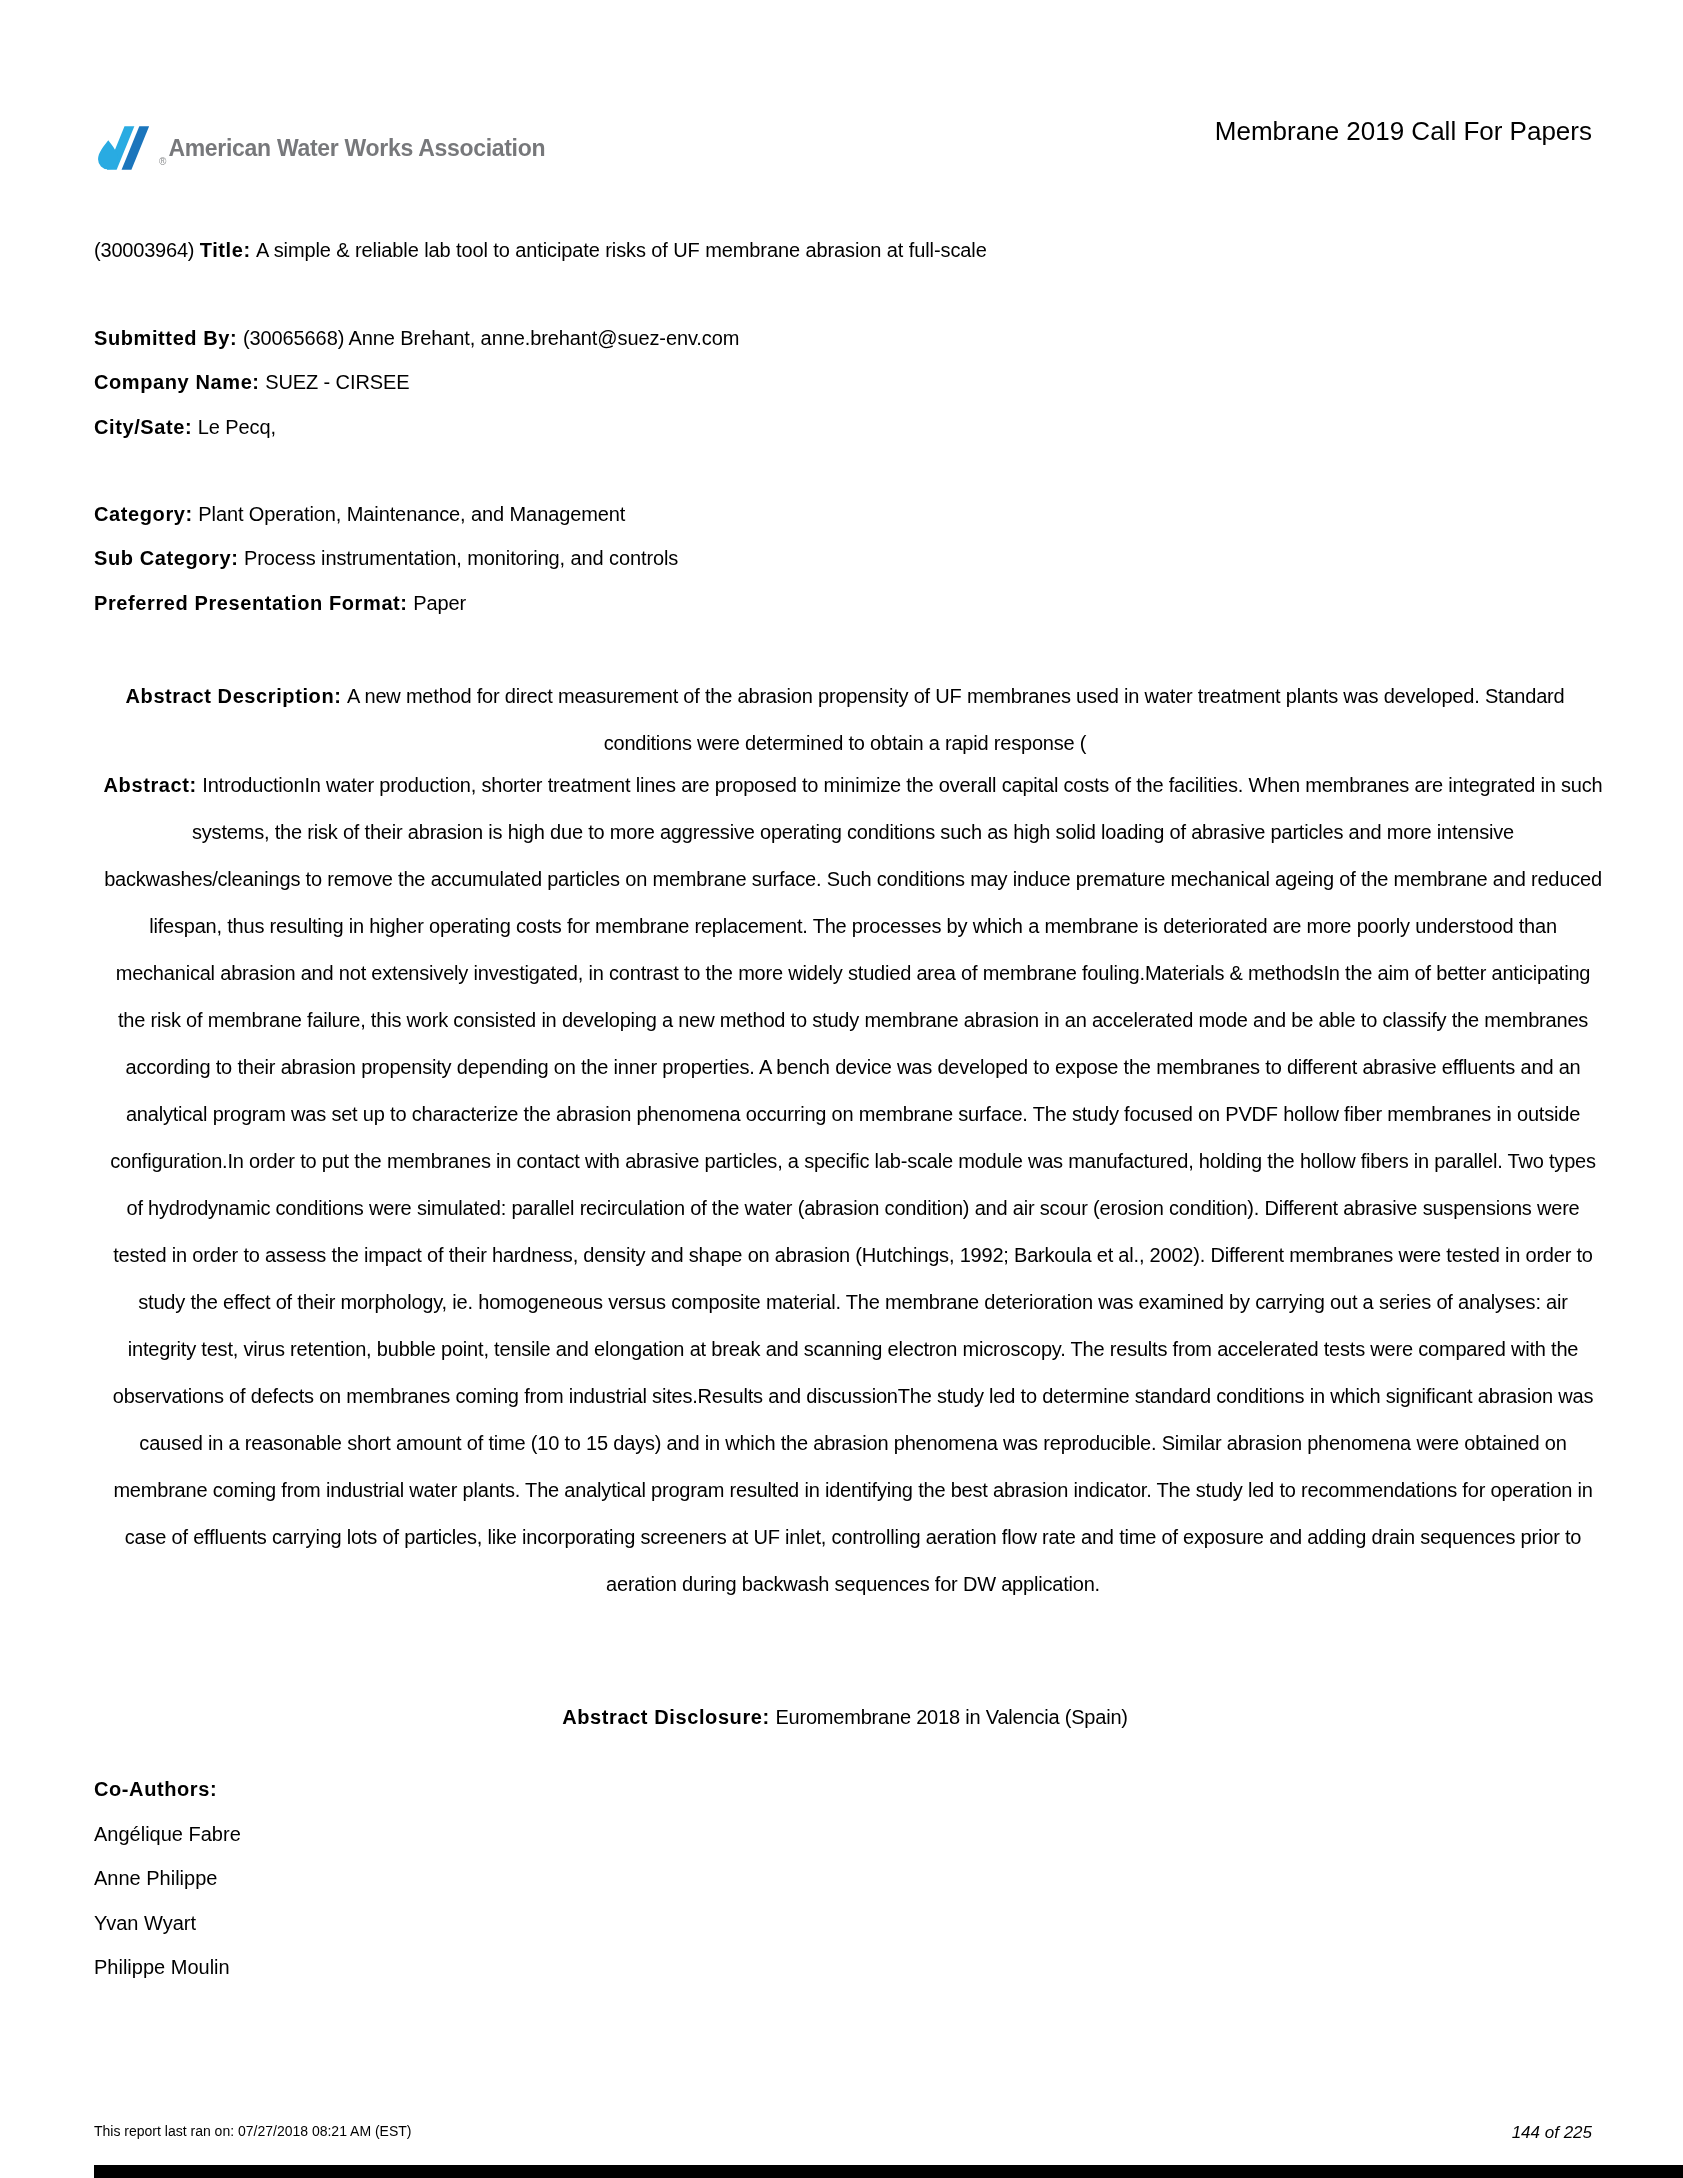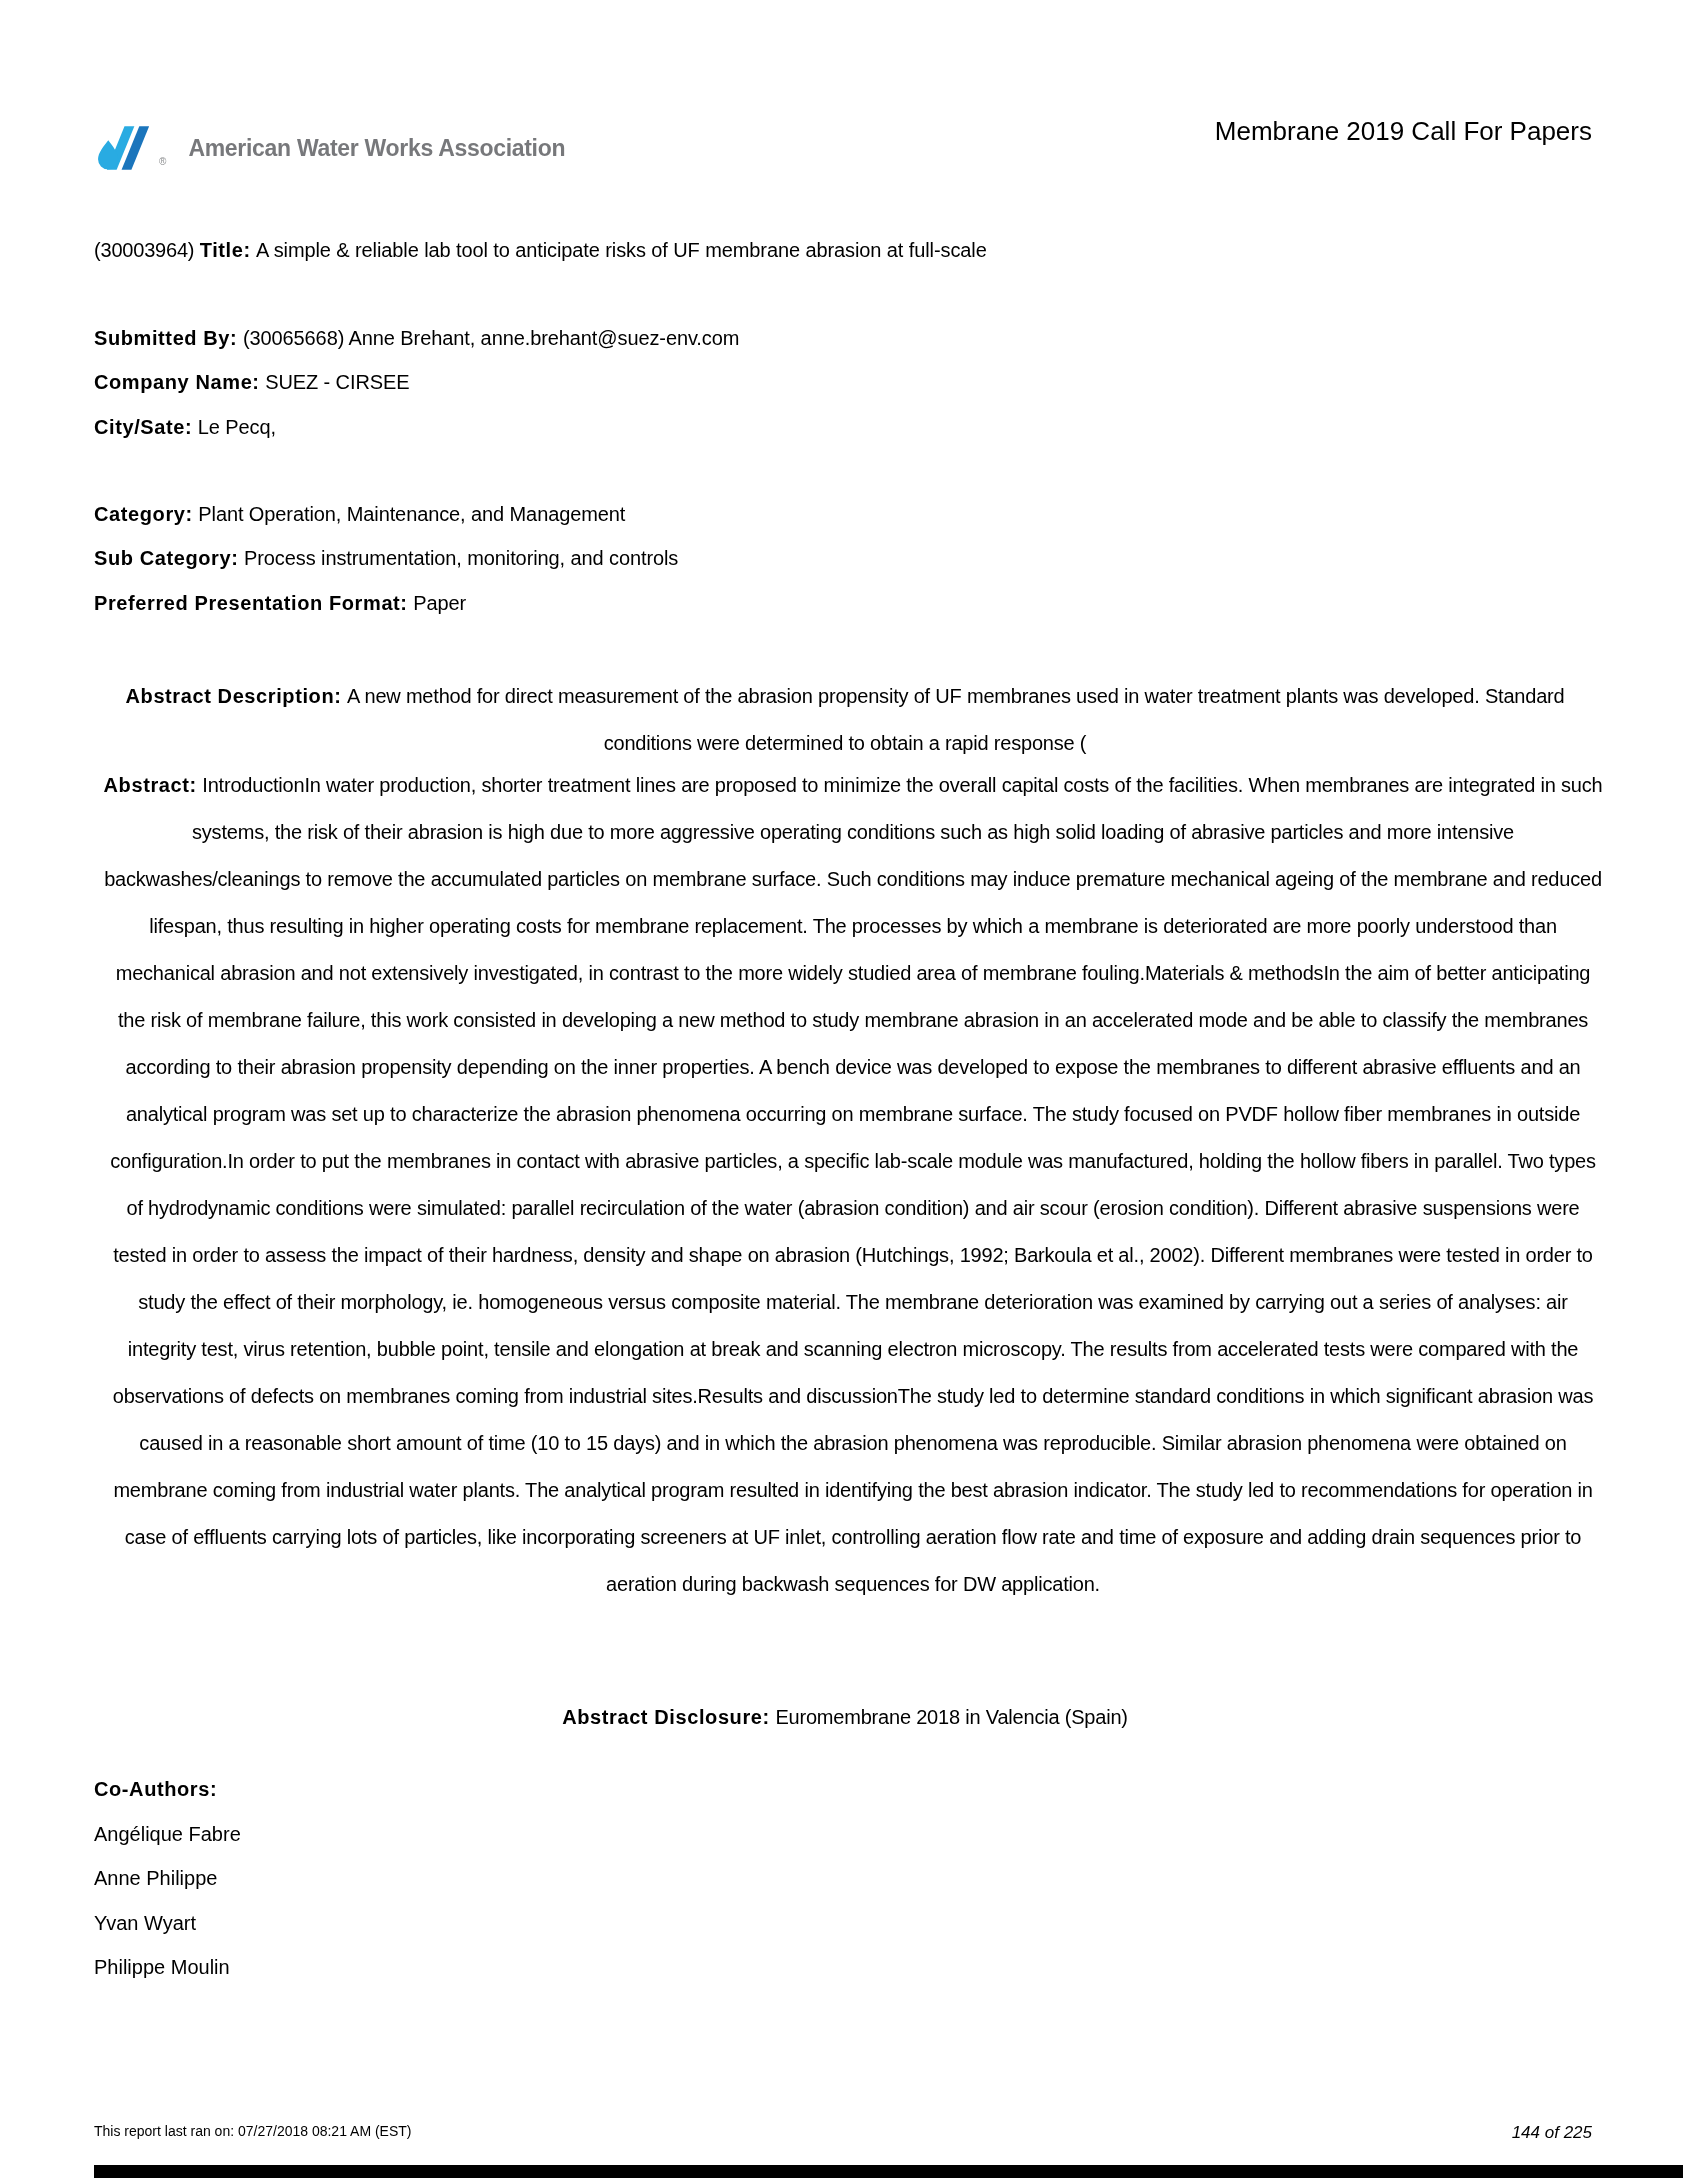--- a/index.html
+++ b/index.html
@@ -12,21 +12,21 @@
     overflow: hidden;
   }
   .abs { position: absolute; left: 94px; }
 
   
   .logo-wrap { top: 125px; display: flex; align-items: center; gap: 2px; }
   .logo-mark { width: 63px; height: 46px; display: block; }
   .logo-reg { font-size: 10px; color: #8a8c8e; align-self: flex-end; margin-bottom: 4px; }
   .logo-text {
     font-size: 23px; font-weight: bold; color: #77787b;
-    letter-spacing: -0.3px; margin-left: 20px;
+    letter-spacing: -0.3px; margin-left: 0;
   }
   .header-right {
     position: absolute; right: 91px; top: 116px;
     font-size: 26px; letter-spacing: 0px;
   }
 
   
   .line { font-size: 20px; white-space: pre-wrap; }
   .lbl { letter-spacing: 0.6px; font-weight: bold; }
   .val { letter-spacing: -0.1px; }

